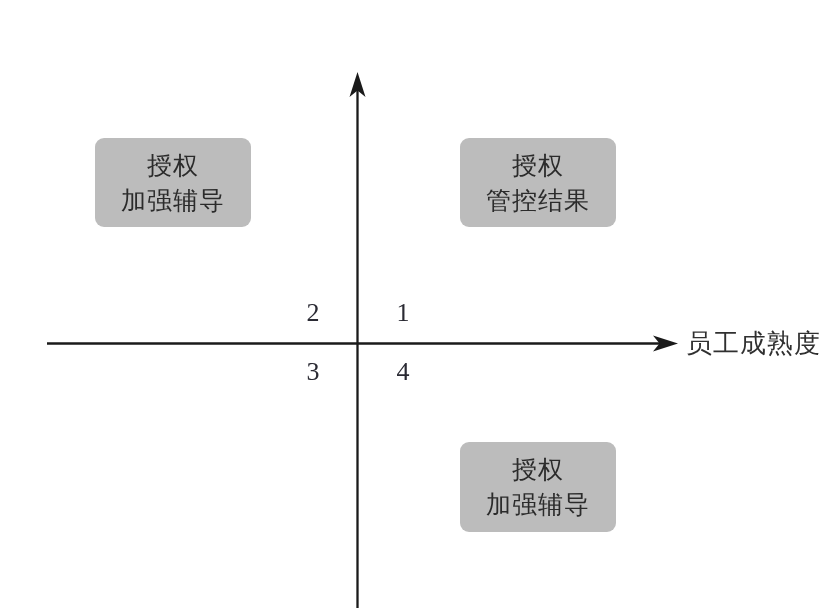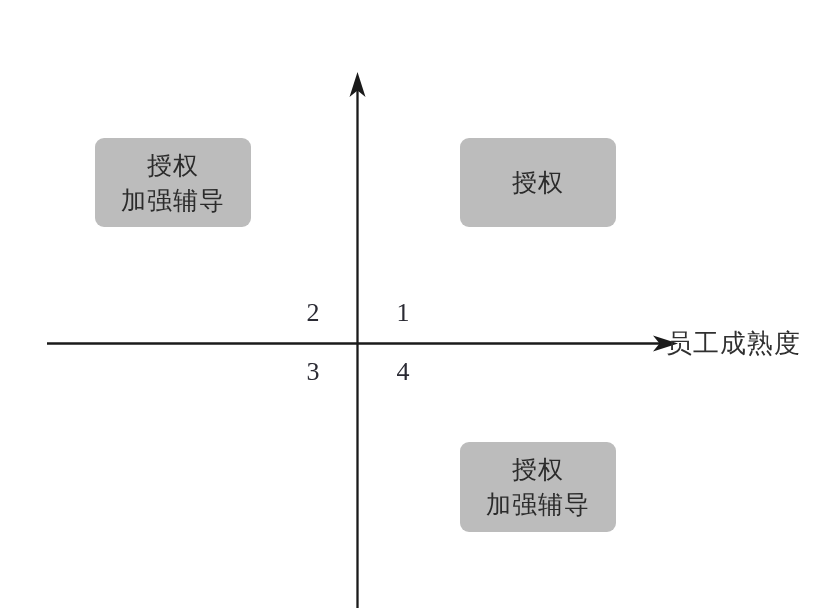--- a/index.html
+++ b/index.html
@@ -30,21 +30,21 @@
     letter-spacing: 1px;
     color: #303030;
     white-space: nowrap;
   }
   .axis-y-label {
     left: 357px;
     top: 42px;
     transform: translate(-50%, -50%);
   }
   .axis-x-label {
-    left: 666px;
+    left: 686px;
     top: 344px;
     transform: translateY(-52%);
   }
   .qnum {
     position: absolute;
     font-size: 26px;
     color: #2a2a33;
     transform: translate(-50%, -50%);
   }
   .qnum-2 { left: 313px; top: 313px; }
@@ -95,20 +95,21 @@
   <div class="qnum qnum-3">3</div>
   <div class="qnum qnum-4">4</div>
 
   <div class="qbox qbox-tl">
     <span>授权</span>
     <span>加强辅导</span>
   </div>
 
   <div class="qbox qbox-tr">
     <span>授权</span>
+    <span>管控结果</span>
   </div>
 
 
   <div class="qbox qbox-br">
     <span>授权</span>
     <span>加强辅导</span>
   </div>
 
 </div>
 

